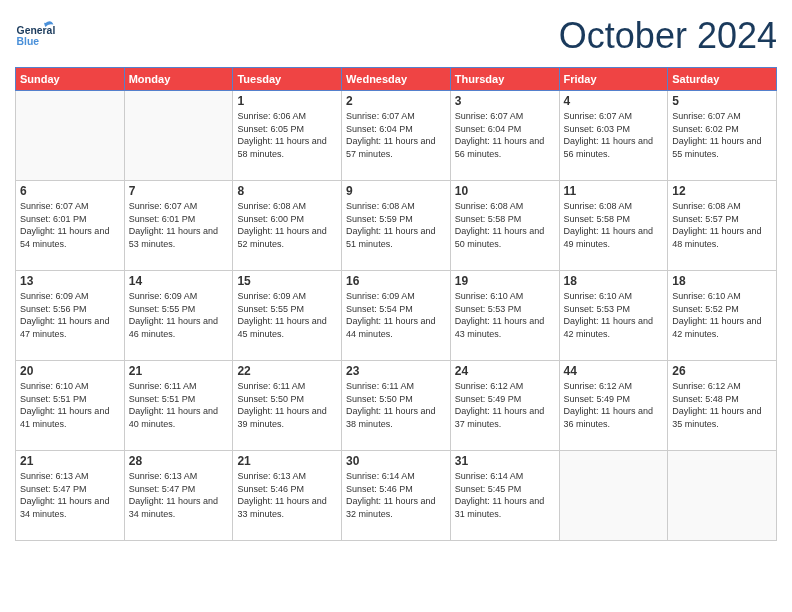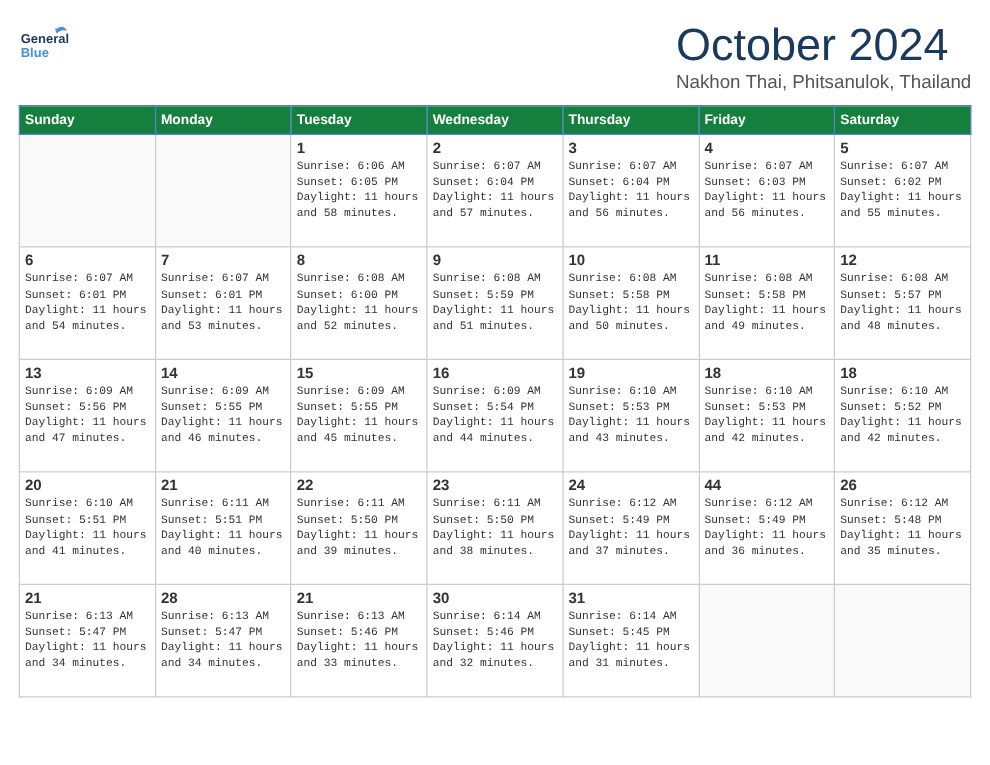--- a/index.html
+++ b/index.html
@@ -27,21 +27,21 @@
     .subtitle {
       font-size: 15px;
       color: #555;
     }
     .calendar {
       width: 100%;
       border-collapse: collapse;
       font-size: 10px;
     }
     .calendar th {
-      background-color: #15803d;
+      background-color: #ef4444;
       color: #fff;
       padding: 5px 4px;
       text-align: left;
       font-size: 11px;
       border: 1px solid #5580cc;
     }
     .calendar td {
       border: 1px solid #ccc;
       vertical-align: top;
       padding: 3px 4px;
@@ -56,21 +56,20 @@
     .day-num {
       font-size: 12px;
       font-weight: bold;
       display: block;
       margin-bottom: 2px;
     }
     .day-info {
       font-size: 9px;
       line-height: 1.4;
       color: #333;
-      font-family: Liberation Mono, monospace;
     }
     .logo-wrapper {
       display: flex;
       align-items: flex-end;
       gap: 4px;
     }
     .logo-icon {
       width: 40px;
       height: 40px;
     }
@@ -81,21 +80,20 @@
 <div class="header">
   <div class="logo-wrapper">
     <svg class="logo-icon" viewBox="0 0 50 50" xmlns="http://www.w3.org/2000/svg">
       <text x="2" y="24" font-size="13" font-weight="bold" fill="#1a3a5c">General</text>
       <text x="2" y="38" font-size="13" font-weight="bold" fill="#4a90d9">Blue</text>
       <path d="M38 10 Q45 5 48 12 Q42 10 38 15 Q35 8 38 10Z" fill="#4a90d9"></path>
     </svg>
   </div>
   <div class="title-block">
     <div class="month-title">October 2024</div>
-    <div class="subtitle">Nakhon Thai, Phitsanulok, Thailand</div>
   </div>
 </div>
 
 <table class="calendar">
   <thead>
     <tr>
       <th>Sunday</th>
       <th>Monday</th>
       <th>Tuesday</th>
       <th>Wednesday</th>

